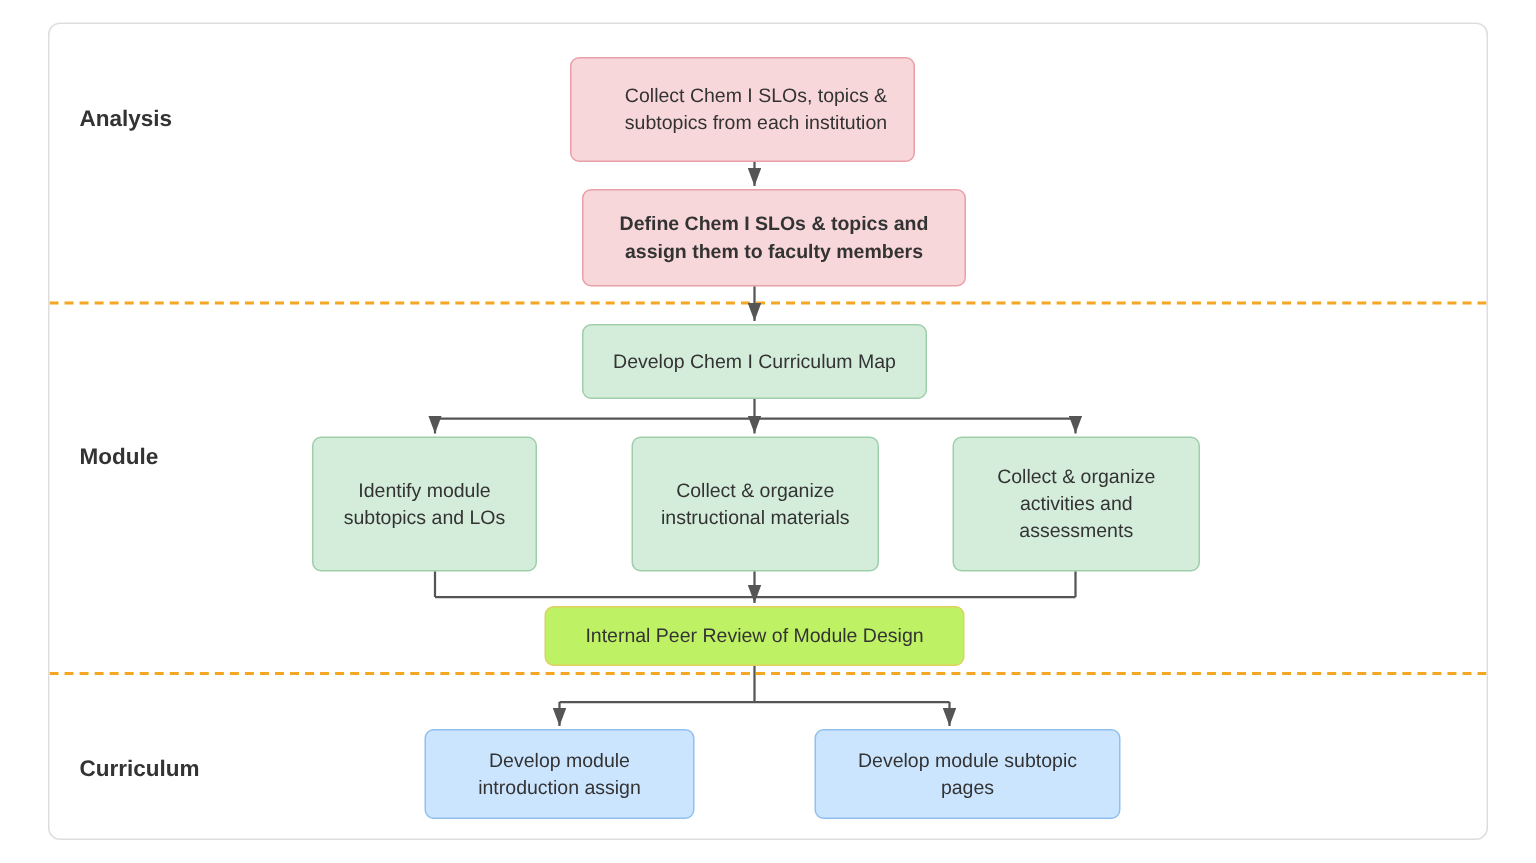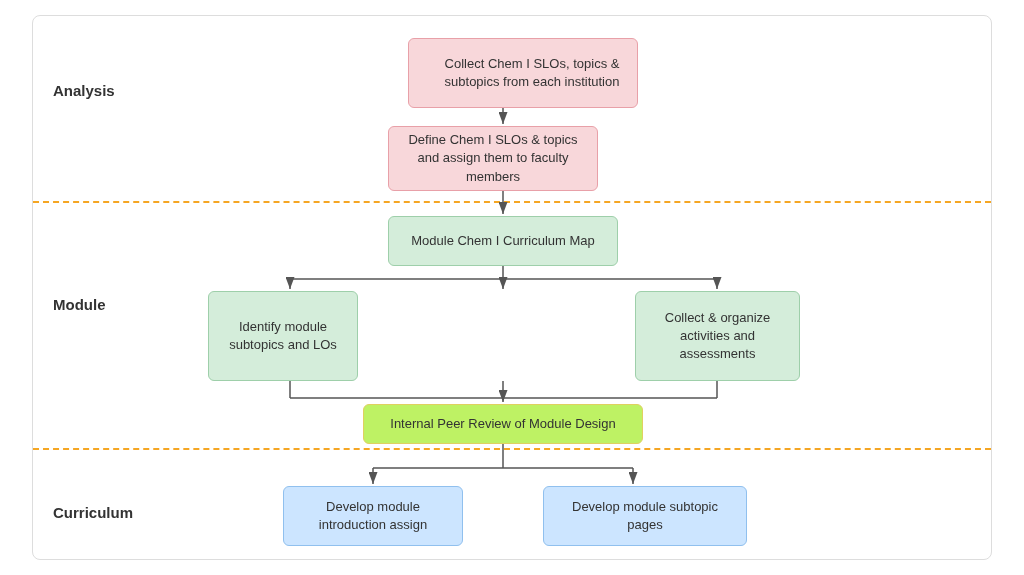--- a/index.html
+++ b/index.html
@@ -89,43 +89,46 @@
       stroke: #555;
       stroke-width: 1.5;
       fill: none;
     }
   </style>
 </head>
 <body>
 
 <div class="diagram-wrapper">
 
-  <div class="section-label" style="top: 66px;">Analysis</div>
+  <div class="section-label" style="top: 55px;">Analysis</div>
   <div class="section-label" style="top: 280px;">Module</div>
   <div class="section-label" style="top: 488px;">Curriculum</div>
 
   <div class="dashed-line" style="top: 185px;"></div>
   <div class="dashed-line" style="top: 432px;"></div>
 
-  <div class="box box-pink" style="left: 375px; top: 22px; width: 230px; height: 70px; padding-left: 28px;">
+  <div class="box box-pink" style="left: 347px; top: 22px; width: 230px; height: 70px; padding-left: 28px;">
     <span>Collect Chem I SLOs, topics &amp; subtopics from each institution</span>
   </div>
 
-  <div class="box box-pink" style="left: 355px; top: 110px; width: 210px; height: 65px;">
+  <div class="box box-pink" style="left: 355px; top: 110px; width: 256px; height: 65px; font-weight: bold;">
     <span>Define Chem I SLOs &amp; topics and assign them to faculty members</span>
   </div>
 
   <div class="box box-green" style="left: 355px; top: 200px; width: 230px; height: 50px;">
-    <span>Module Chem I Curriculum Map</span>
+    <span>Develop Chem I Curriculum Map</span>
   </div>
 
   <div class="box box-green" style="left: 175px; top: 275px; width: 150px; height: 90px;">
     <span>Identify module subtopics and LOs</span>
   </div>
 
+  <div class="box box-green" style="left: 388px; top: 275px; width: 165px; height: 90px;">
+    <span>Collect &amp; organize instructional materials</span>
+  </div>
 
   <div class="box box-green" style="left: 602px; top: 275px; width: 165px; height: 90px;">
     <span>Collect &amp; organize activities and assessments</span>
   </div>
 
   <div class="box box-yellow" style="left: 330px; top: 388px; width: 280px; height: 40px;">
     <span>Internal Peer Review of Module Design</span>
   </div>
 
   <div class="box box-blue" style="left: 250px; top: 470px; width: 180px; height: 60px;">

